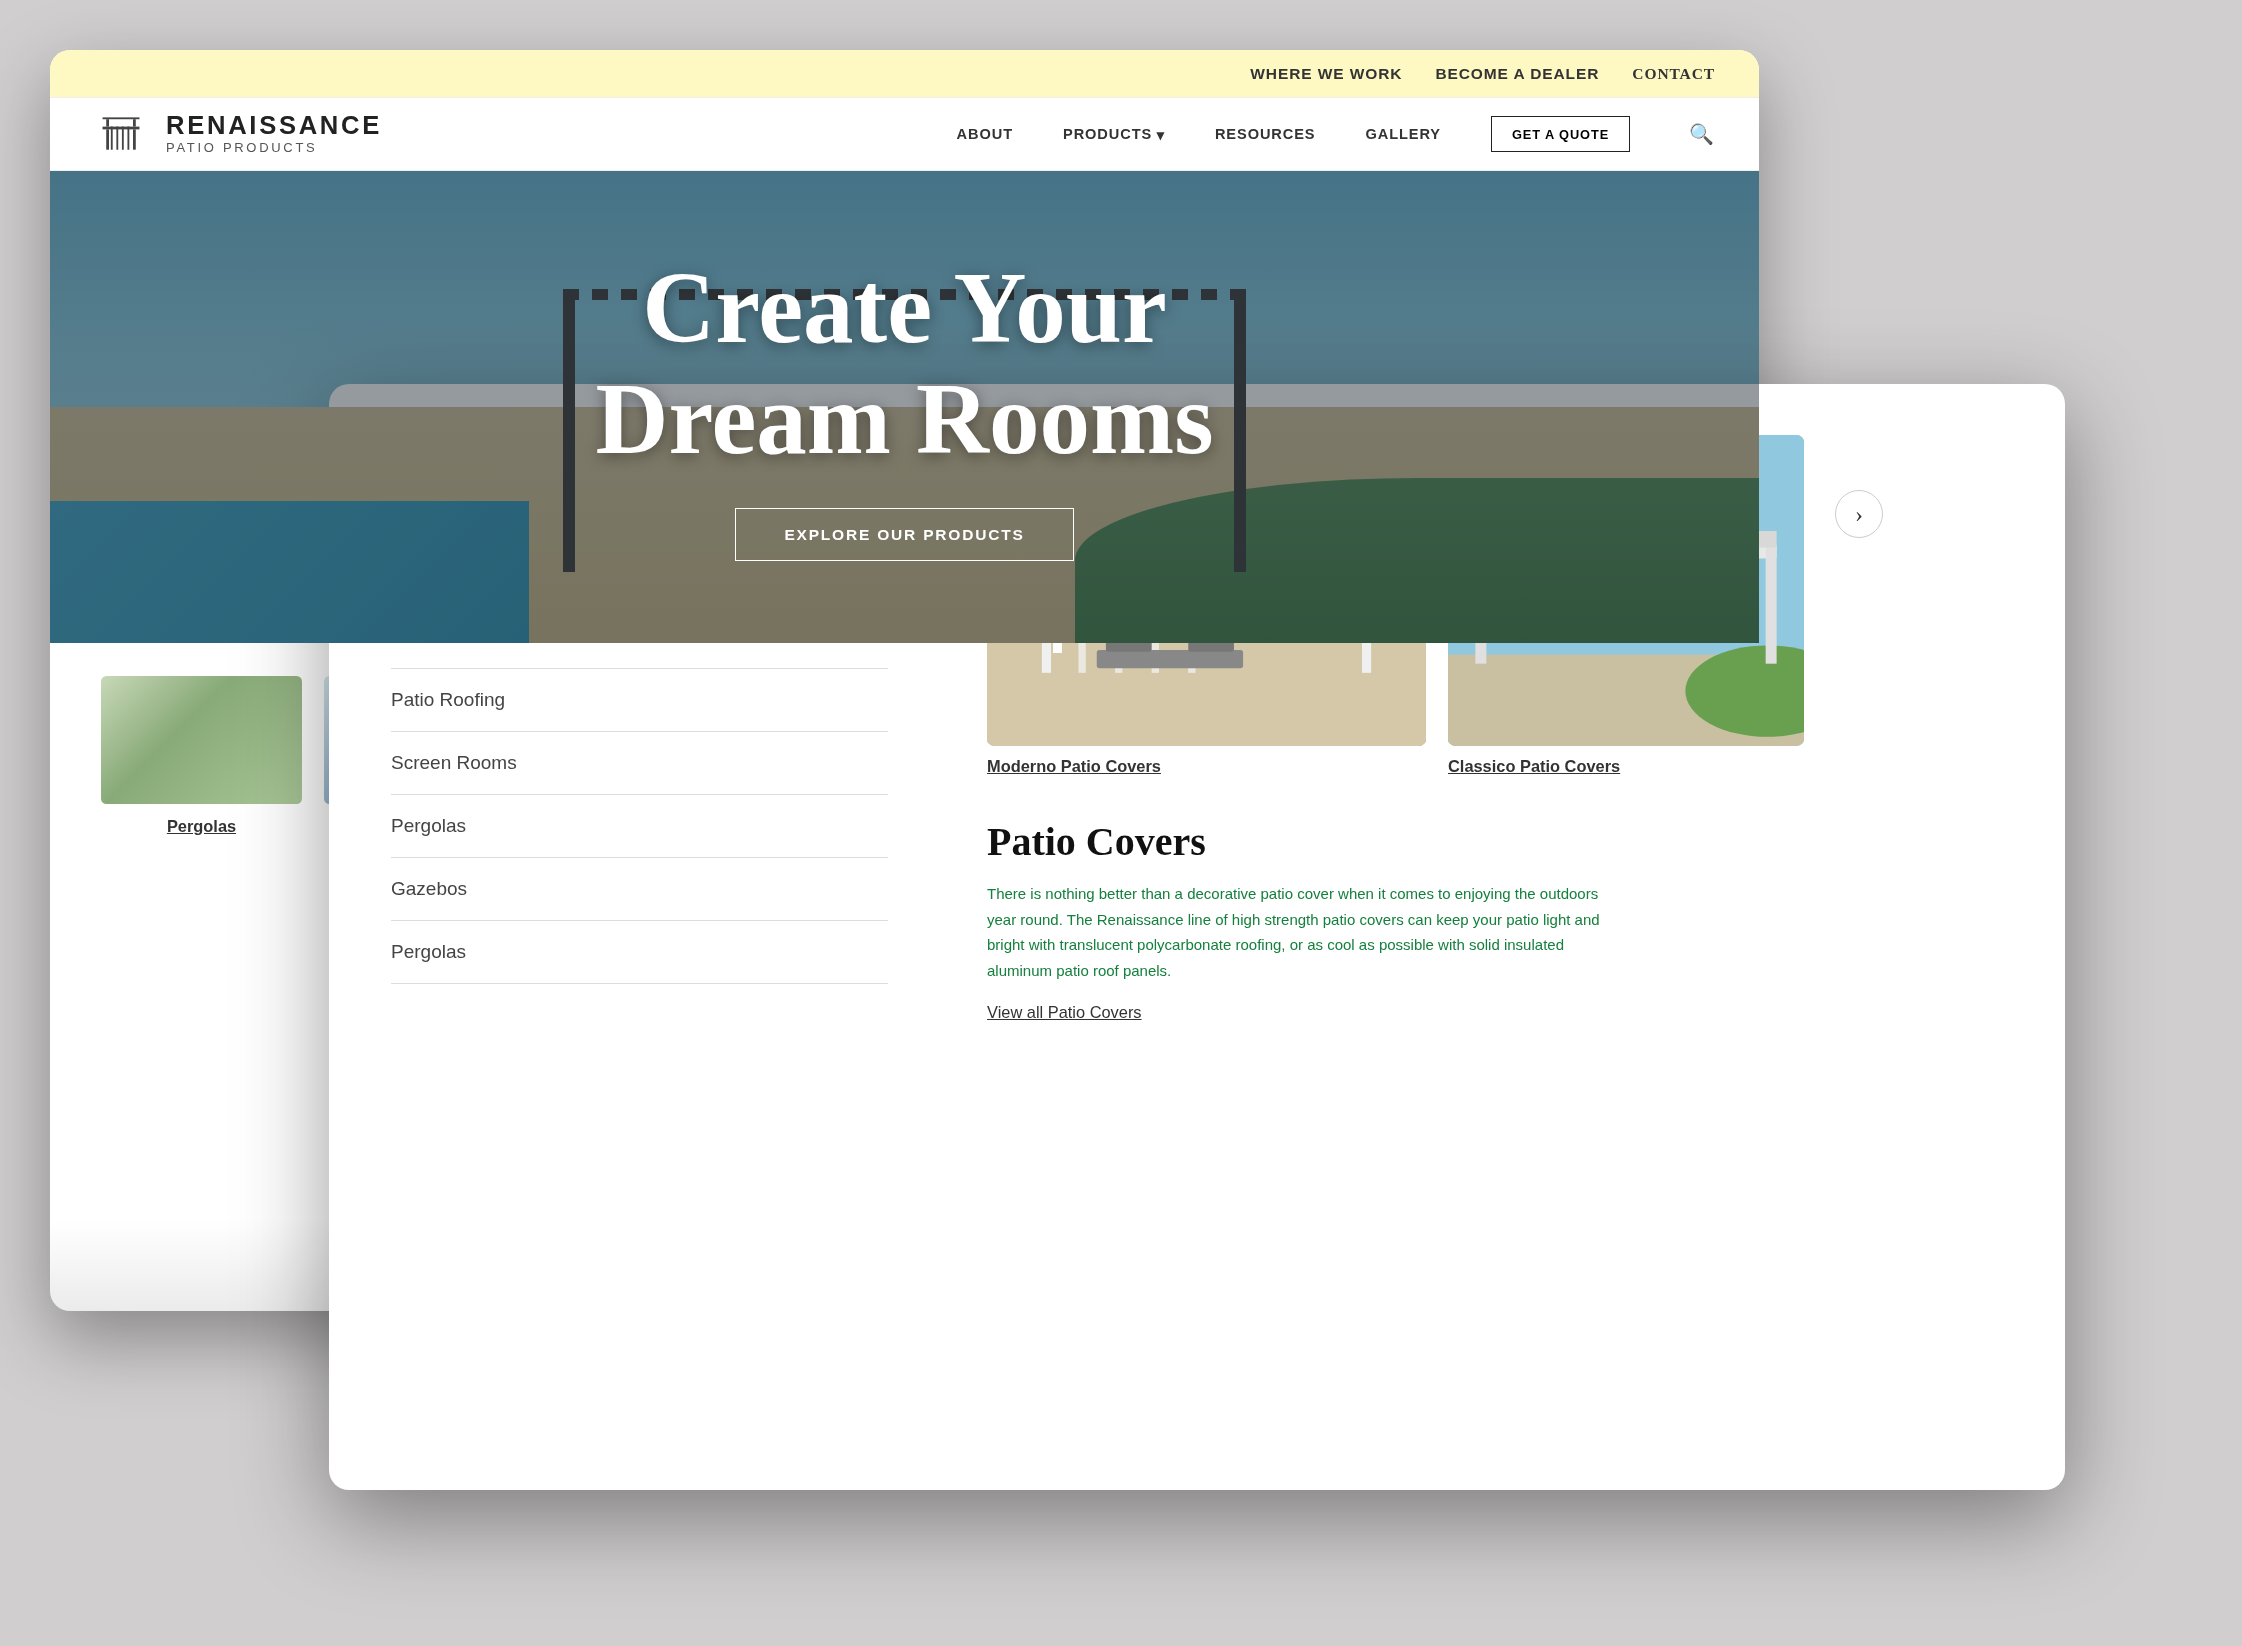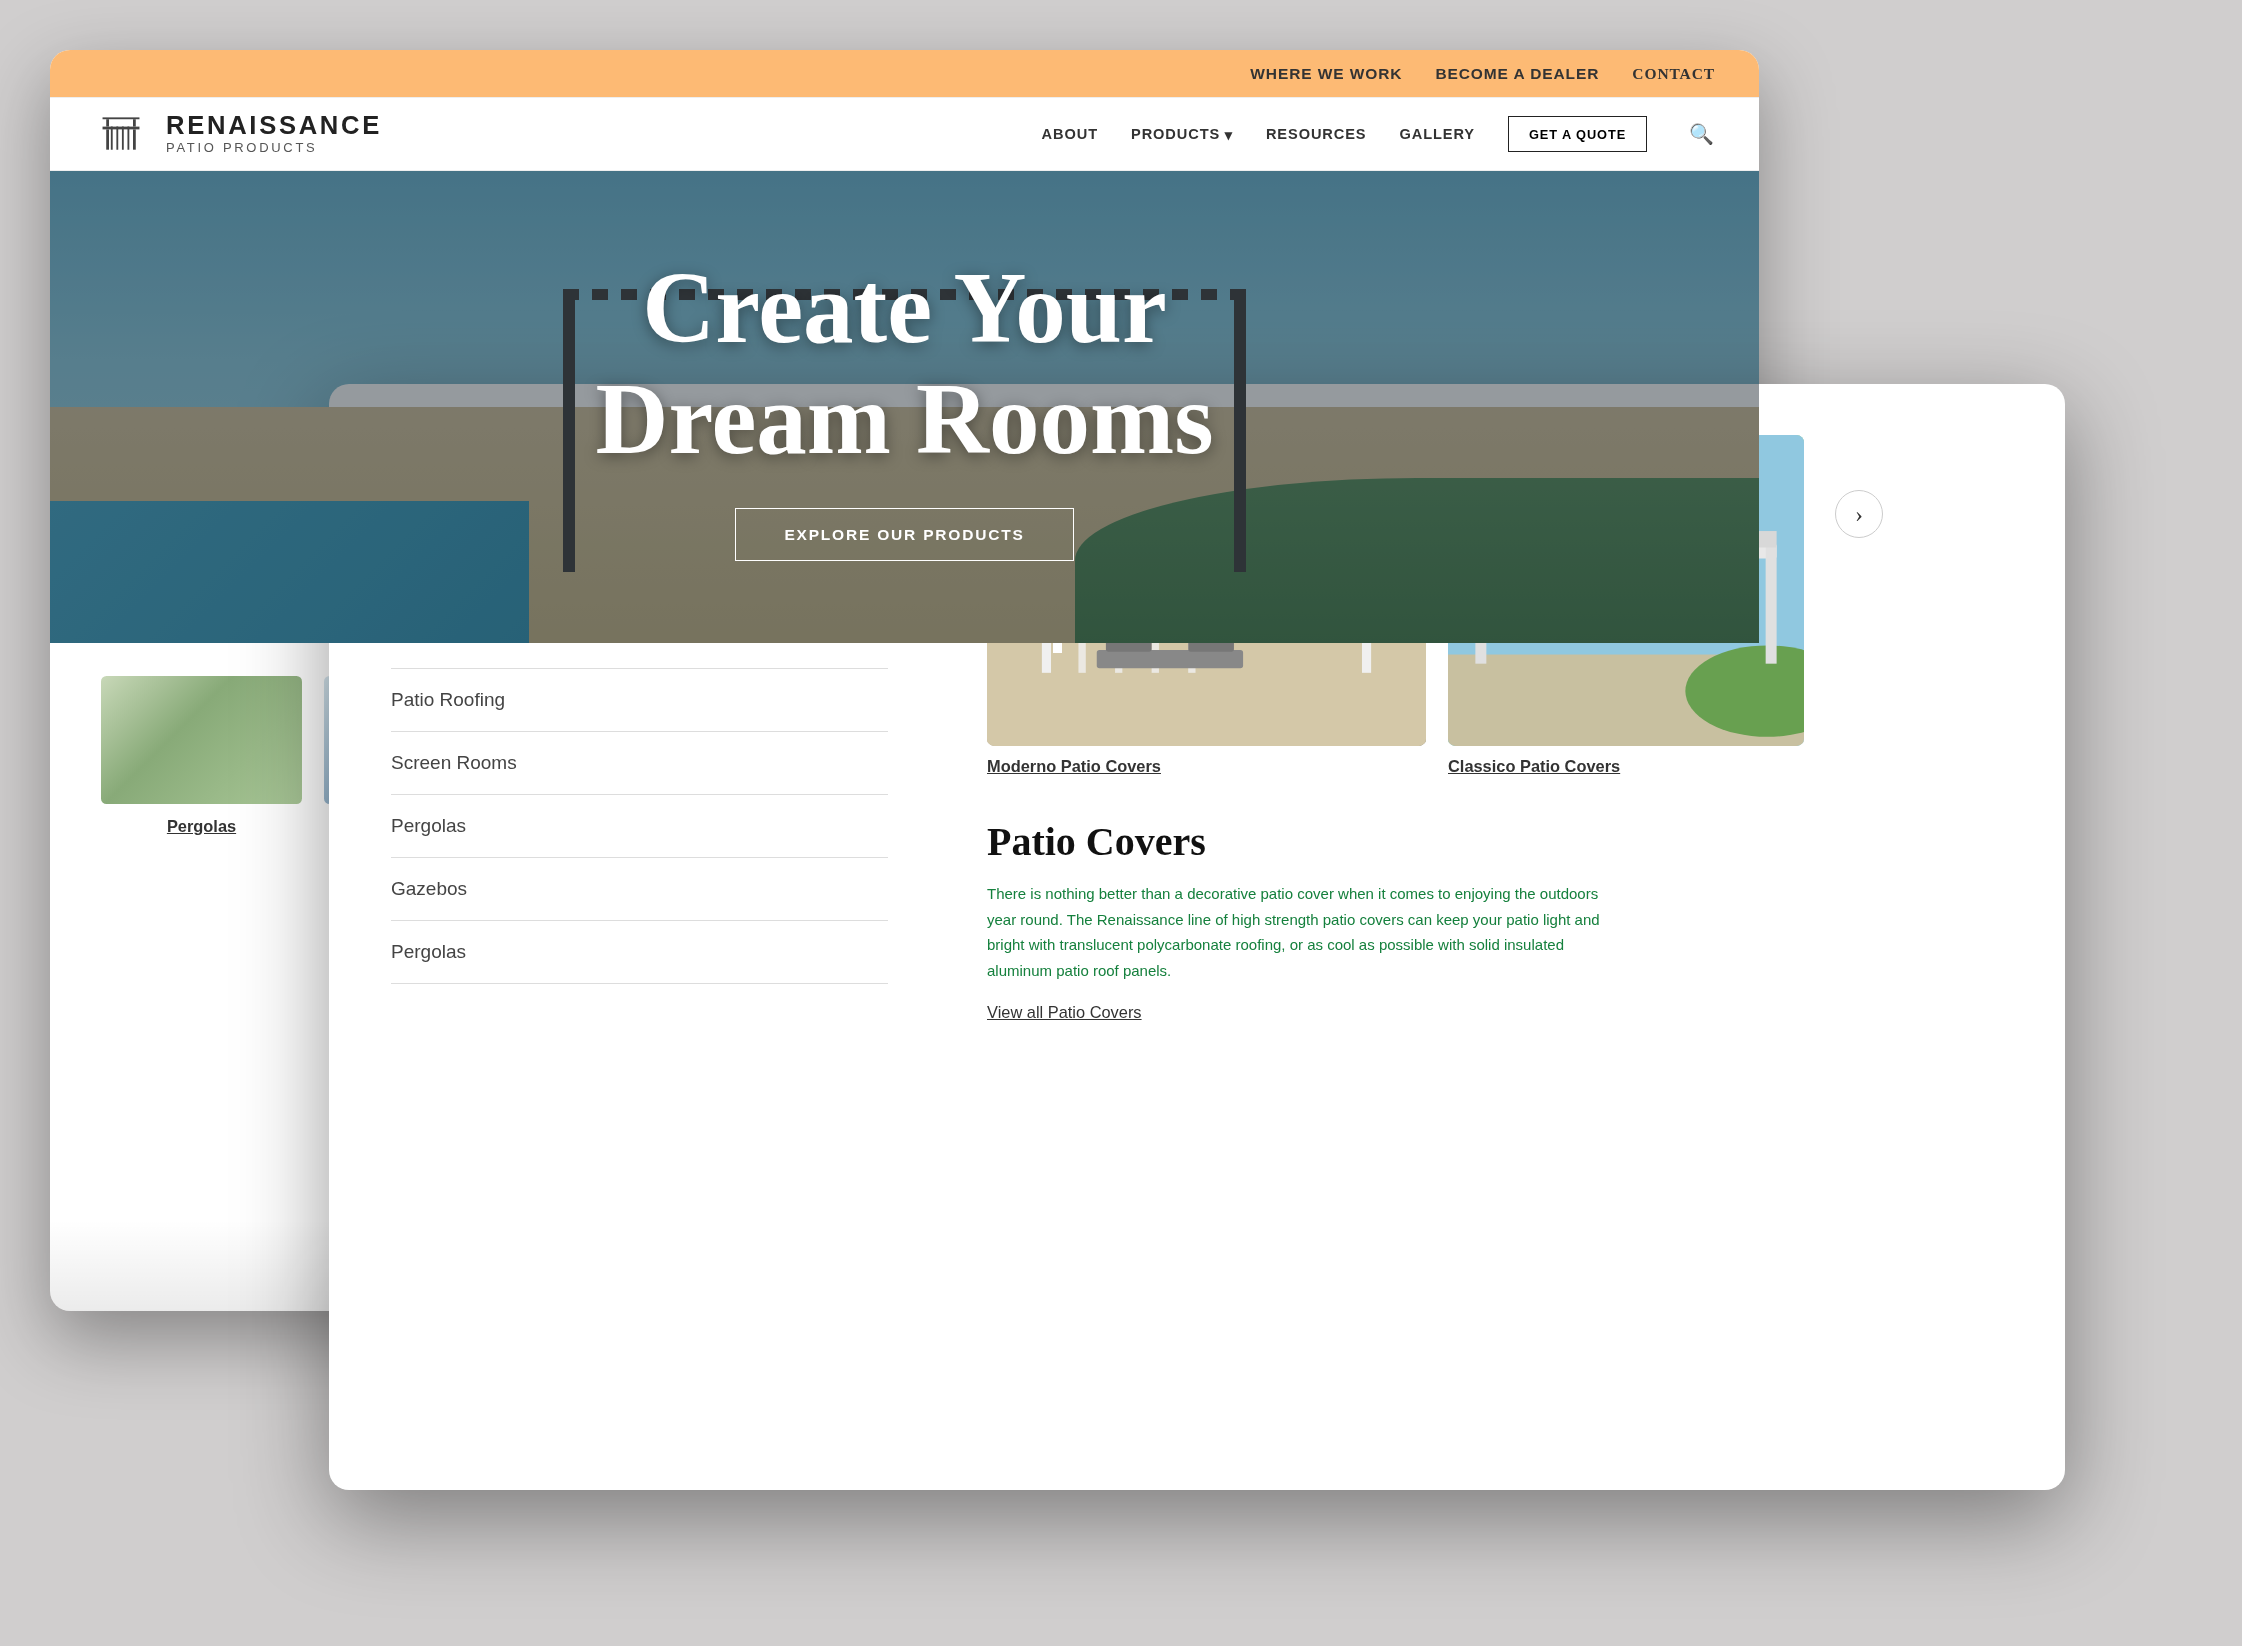--- a/index.html
+++ b/index.html
@@ -20,21 +20,21 @@
       width: 1709px;
       height: 1261px;
       background: #fff;
       border-radius: 20px;
       box-shadow: 0 27.4px 73px rgba(0,0,0,0.35);
       overflow: hidden;
     }
 
     
     .browser-back .top-util-bar {
-      background: #fdba74;
+      background: #fef9c3;
       height: 48px;
       display: flex;
       align-items: center;
       justify-content: flex-end;
       padding: 0 44px;
       gap: 33px;
       border-bottom: 0.9px solid #eee;
     }
     .top-util-bar a {
       font-size: 15.5px;
@@ -85,21 +85,21 @@
     .logo-sub {
       font-family: Arial, sans-serif;
       font-size: 13px;
       letter-spacing: 2.7px;
       color: #555;
       margin-top: 1.8px;
     }
     .nav-links {
       display: flex;
       align-items: center;
-      gap: 33px;
+      gap: 50px;
       font-family: Arial, sans-serif;
       font-size: 14.6px;
       letter-spacing: 0.9px;
       font-weight: 600;
       color: #333;
       text-transform: uppercase;
     }
     .nav-links span { cursor: pointer; }
     .nav-links .products-link { display: flex; align-items: center; gap: 4.6px; }
     .quote-btn {

